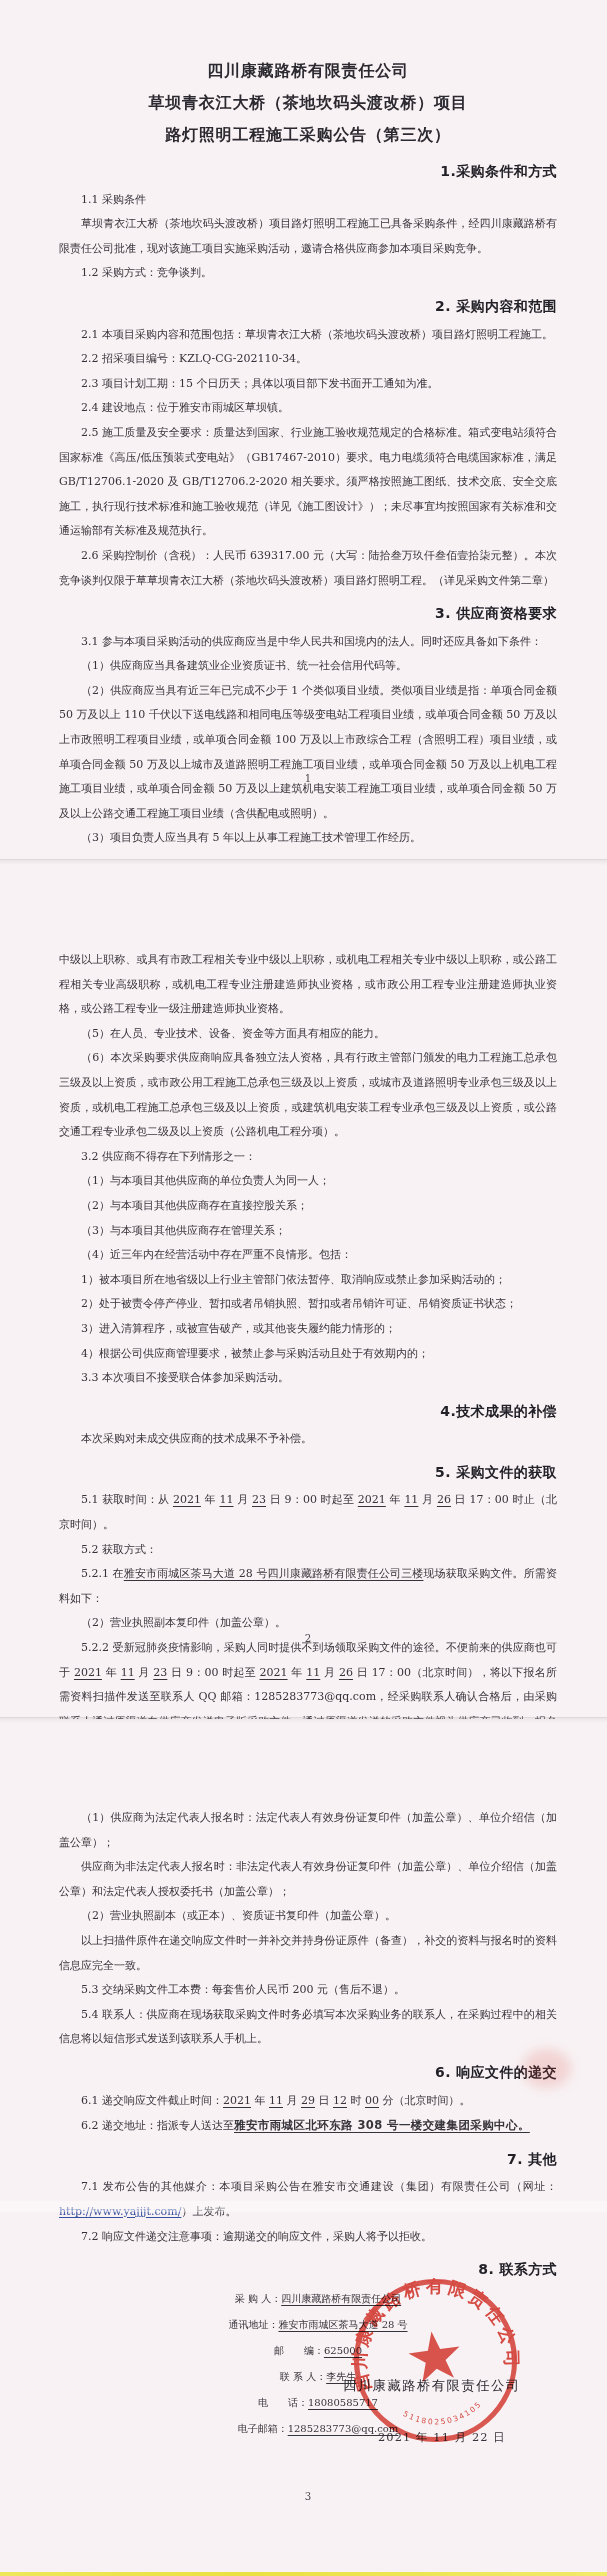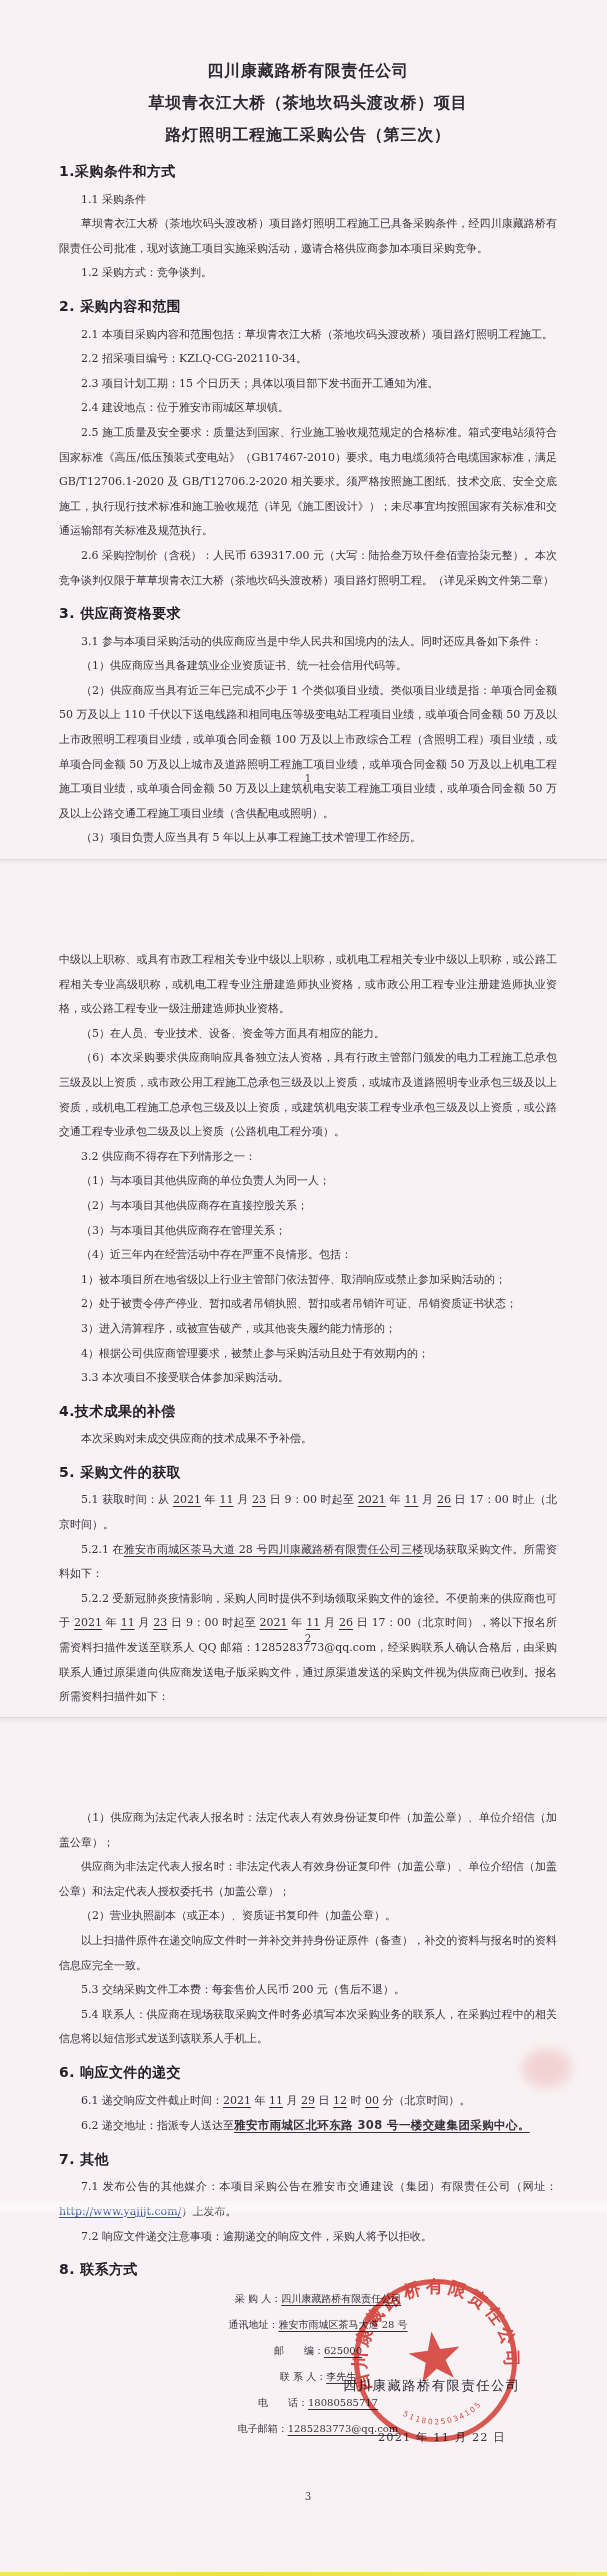--- a/index.html
+++ b/index.html
@@ -15,21 +15,21 @@
     content:"";position:absolute;left:0;right:0;top:0;height:5.3px;
     background:linear-gradient(rgba(150,135,142,.12),rgba(150,135,142,0));
   }
   .content{position:absolute;left:59px;right:50px;}
   .t1{
     text-align:center;font-family:"DejaVu Sans","Liberation Sans",sans-serif;
     font-weight:bold;font-size:16px;line-height:32px;color:#2c2a30;letter-spacing:0.8px;
   }
   .h{
     font-family:"DejaVu Sans","Liberation Sans",sans-serif;font-weight:bold;
-    font-size:14px;line-height:23px;margin:9px 0 4.6px 0;color:#232128;letter-spacing:0.4px;
+    font-size:14px;line-height:23px;margin:9px 0 4.6px 0;color:#232128;letter-spacing:0.4px;text-align:right;
   }
   .p{font-size:11px;line-height:24.6px;text-align:justify;text-indent:2em;margin:0;}
   .p0{text-indent:0;}
   .contact{text-align:center;line-height:26px;font-size:10px;}
   .u{text-decoration:underline;text-underline-offset:3px;margin-top:29px;}
   .bu{
     font-weight:bold;text-decoration:underline;text-underline-offset:3px;
     font-family:"DejaVu Sans","Liberation Sans",sans-serif;font-size:11.5px;letter-spacing:0.4px;
   }
   .link{color:#35509e;text-decoration:underline;text-underline-offset:2.3px;}
@@ -107,21 +107,23 @@
       <p class="p">2）处于被责令停产停业、暂扣或者吊销执照、暂扣或者吊销许可证、吊销资质证书状态；</p>
       <p class="p">3）进入清算程序，或被宣告破产，或其他丧失履约能力情形的；</p>
       <p class="p">4）根据公司供应商管理要求，被禁止参与采购活动且处于有效期内的；</p>
       <p class="p">3.3 本次项目不接受联合体参加采购活动。</p>
 
       <h2 class="h">4.技术成果的补偿</h2>
       <p class="p">本次采购对未成交供应商的技术成果不予补偿。</p>
 
       <h2 class="h">5. 采购文件的获取</h2>
       <p class="p"><span>5.1 获取时间：从 </span><span class="u">2021</span><span> 年 </span><span class="u">11</span><span> 月 </span><span class="u">23</span><span> 日 9：00 时起至 </span><span class="u">2021</span><span> 年 </span><span class="u">11</span><span> 月 </span><span class="u">26</span><span> 日 17：00 时止（北京时间）。</span></p>
+      <p class="p">5.2 获取方式：</p>
       <p class="p"><span>5.2.1 在</span><span class="u">雅安市雨城区茶马大道 28 号四川康藏路桥有限责任公司三楼</span><span>现场获取采购文件。所需资料如下：</span></p>
+      <p class="p">（2）营业执照副本复印件（加盖公章）。</p>
       <p class="p"><span>5.2.2 受新冠肺炎疫情影响，采购人同时提供不到场领取采购文件的途径。不便前来的供应商也可于 </span><span class="u">2021</span><span> 年 </span><span class="u">11</span><span> 月 </span><span class="u">23</span><span> 日 9：00 时起至 </span><span class="u">2021</span><span> 年 </span><span class="u">11</span><span> 月 </span><span class="u">26</span><span> 日 17：00（北京时间），将以下报名所需资料扫描件发送至联系人 QQ 邮箱：1285283773@qq.com，经采购联系人确认合格后，由采购联系人通过原渠道向供应商发送电子版采购文件，通过原渠道发送的采购文件视为供应商已收到。报名所需资料扫描件如下：</span></p>
     </div>
     <div class="pnum">2</div>
   </div>
 
   <div class="page pg3" style="top:1717px;">
     <div class="smudge"></div>
     <div class="content" style="top:88px;">
       <p class="p">（1）供应商为法定代表人报名时：法定代表人有效身份证复印件（加盖公章）、单位介绍信（加盖公章）；</p>
       <p class="p">供应商为非法定代表人报名时：非法定代表人有效身份证复印件（加盖公章）、单位介绍信（加盖公章）和法定代表人授权委托书（加盖公章）；</p>

